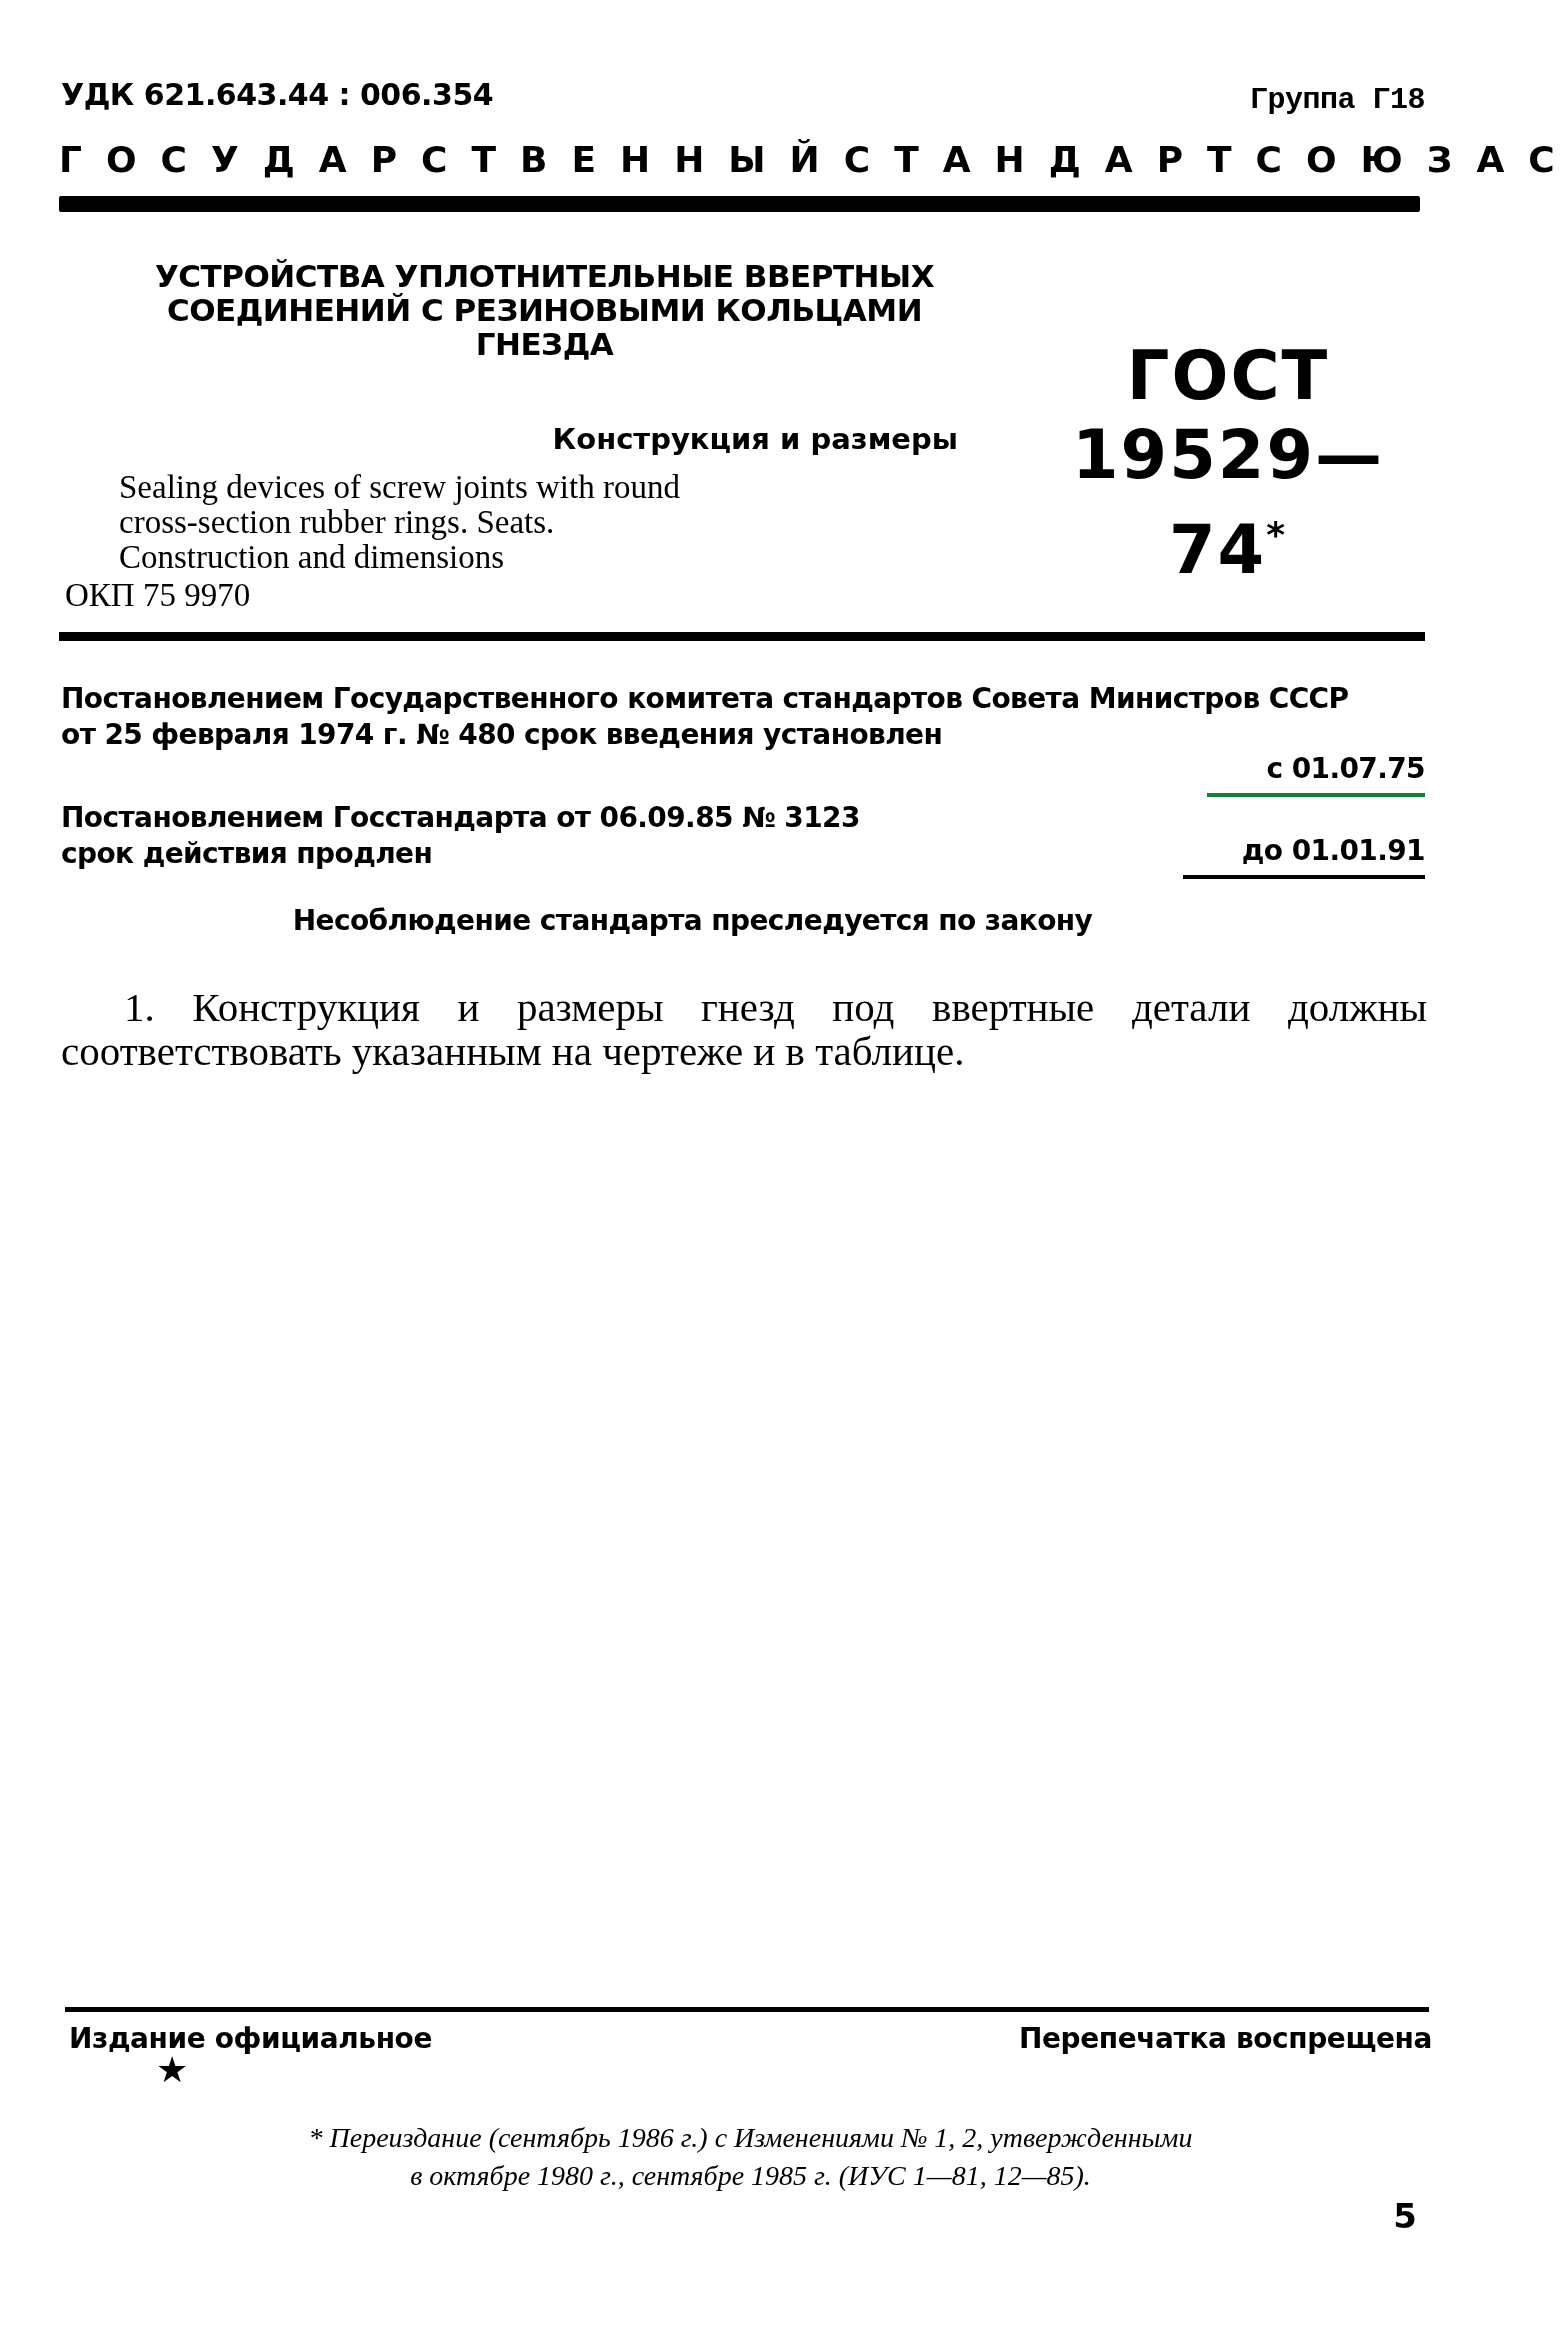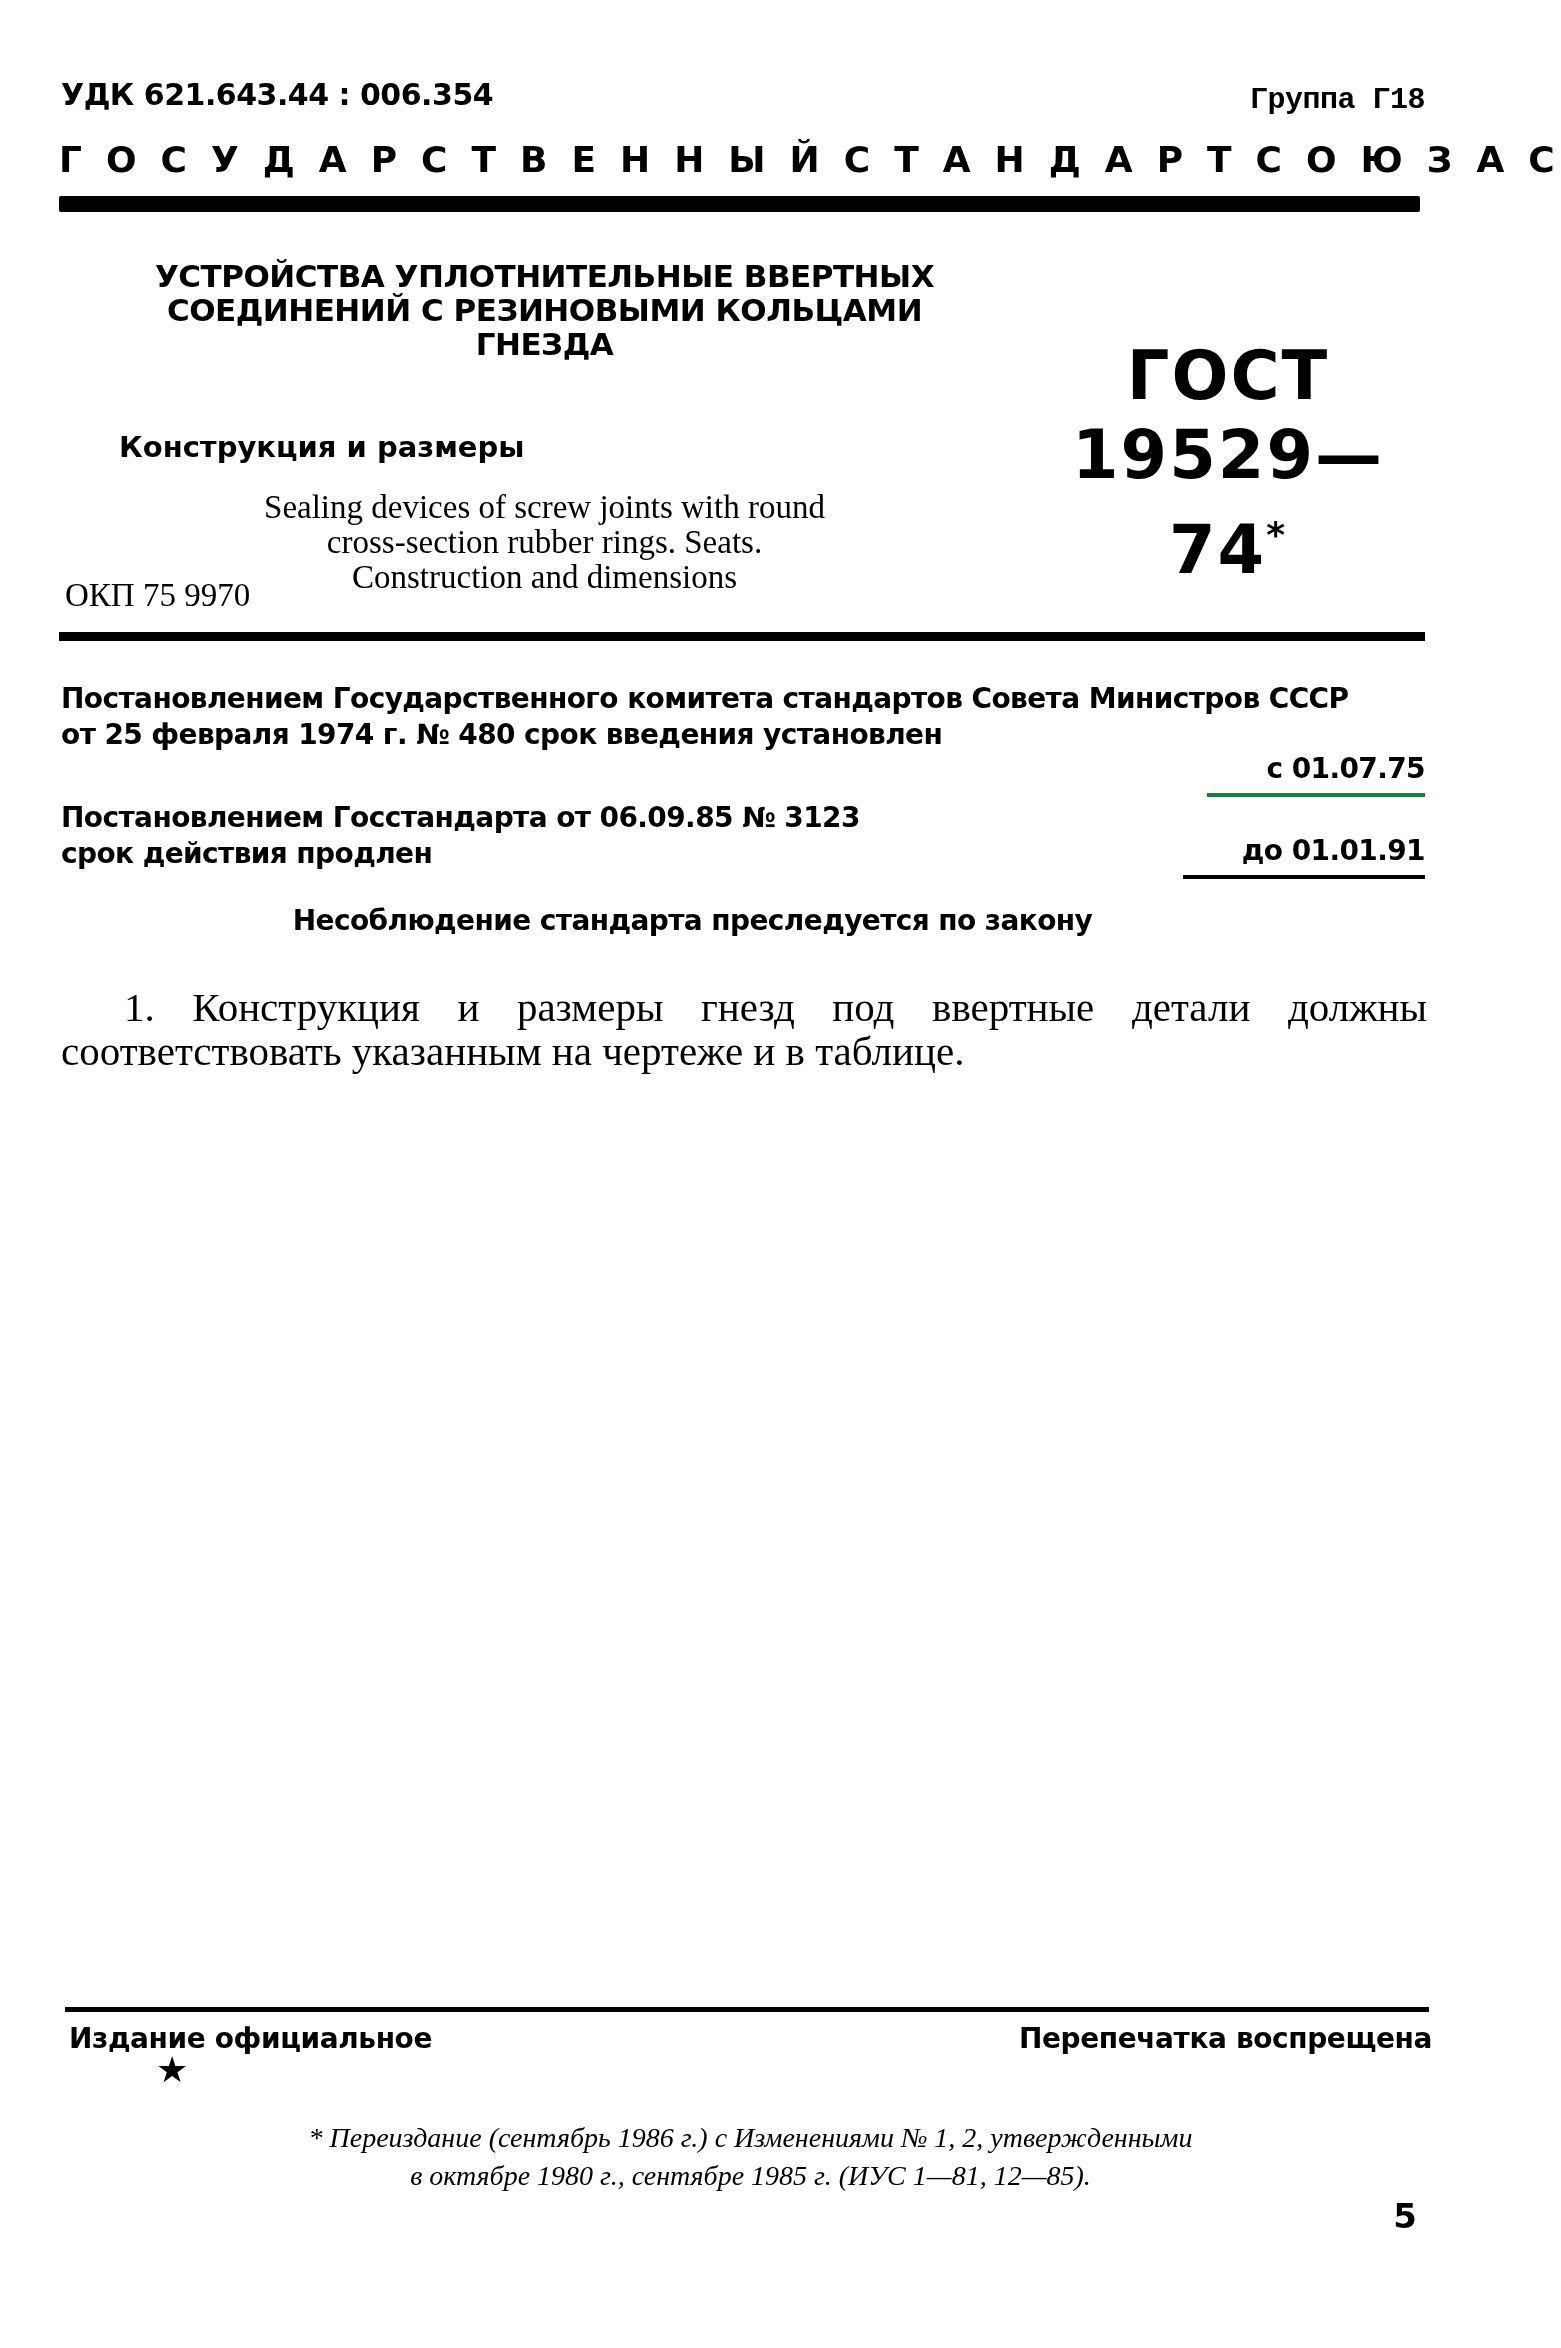--- a/index.html
+++ b/index.html
@@ -8,22 +8,22 @@
   .serif { font-family: "Liberation Serif", "DejaVu Serif", serif; }
   .abs { position: absolute; }
 
   .udk { left: 61px; top: 77px; font-size: 30px; letter-spacing: -0.5px; }
   .group { right: 136px; top: 83px; font-size: 30px; letter-spacing: -0.5px; font-family: Liberation Mono, monospace; }
   .state { left: 59px; top: 139px; width: 1366px; font-size: 36px; display: flex; justify-content: space-between; letter-spacing: 0; }
   .state span { letter-spacing: 24px; }
   .rule-top { left: 59px; top: 196px; width: 1361px; height: 16px; background: #000; border-radius: 2px; }
 
   .title-block { left: 119px; top: 259px; width: 851px; text-align: center; font-size: 31px; line-height: 34px; letter-spacing: -0.5px; }
-  .subtitle { left: 119px; top: 422px; width: 851px; text-align: left; font-size: 29px; margin-top: 8px; }
-  .english { left: 119px; top: 470px; width: 851px; text-align: center; font-size: 33px; line-height: 35px; margin-top: 20px; }
+  .subtitle { left: 107px; top: 422px; width: 851px; text-align: right; font-size: 29px; }
+  .english { left: 119px; top: 470px; width: 851px; font-size: 33px; line-height: 35px; }
   .okp { left: 65px; top: 577px; font-size: 33px; }
 
   .gost { left: 1020px; top: 337px; width: 416px; text-align: center; font-size: 67px; line-height: 79px; letter-spacing: 2px; }
   .gost sup { font-size: 36px; vertical-align: 26px; }
 
   .rule-mid { left: 59px; top: 632px; width: 1366px; height: 9px; background: #000; }
 
   .decree1 { left: 61px; top: 681px; width: 1366px; font-size: 28px; line-height: 36px; letter-spacing: -0.6px; }
   .date1 { right: 136px; top: 752px; font-size: 28px; letter-spacing: -0.6px; padding: 0 0 8px 59px; border-bottom: 4px solid #15803d; }
   .decree2 { left: 61px; top: 800px; width: 990px; font-size: 28px; line-height: 36px; letter-spacing: -0.6px; }

